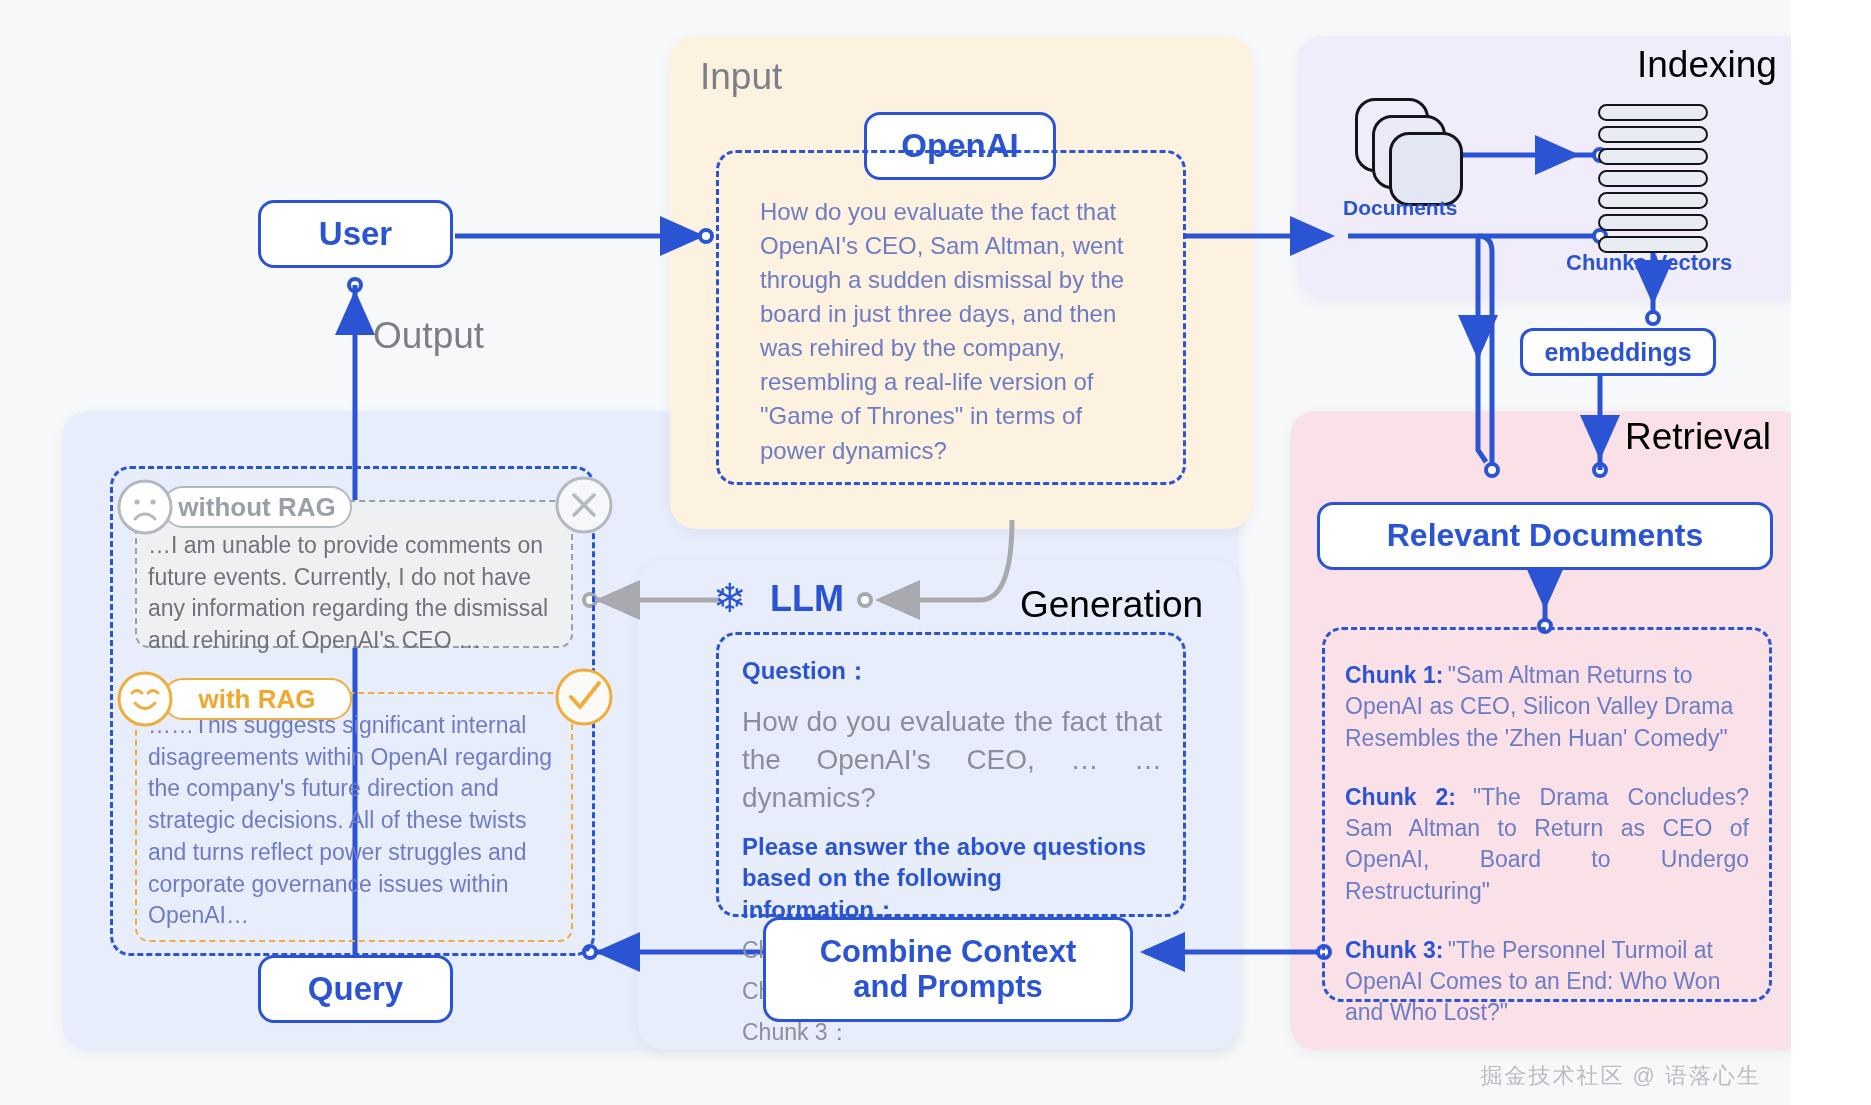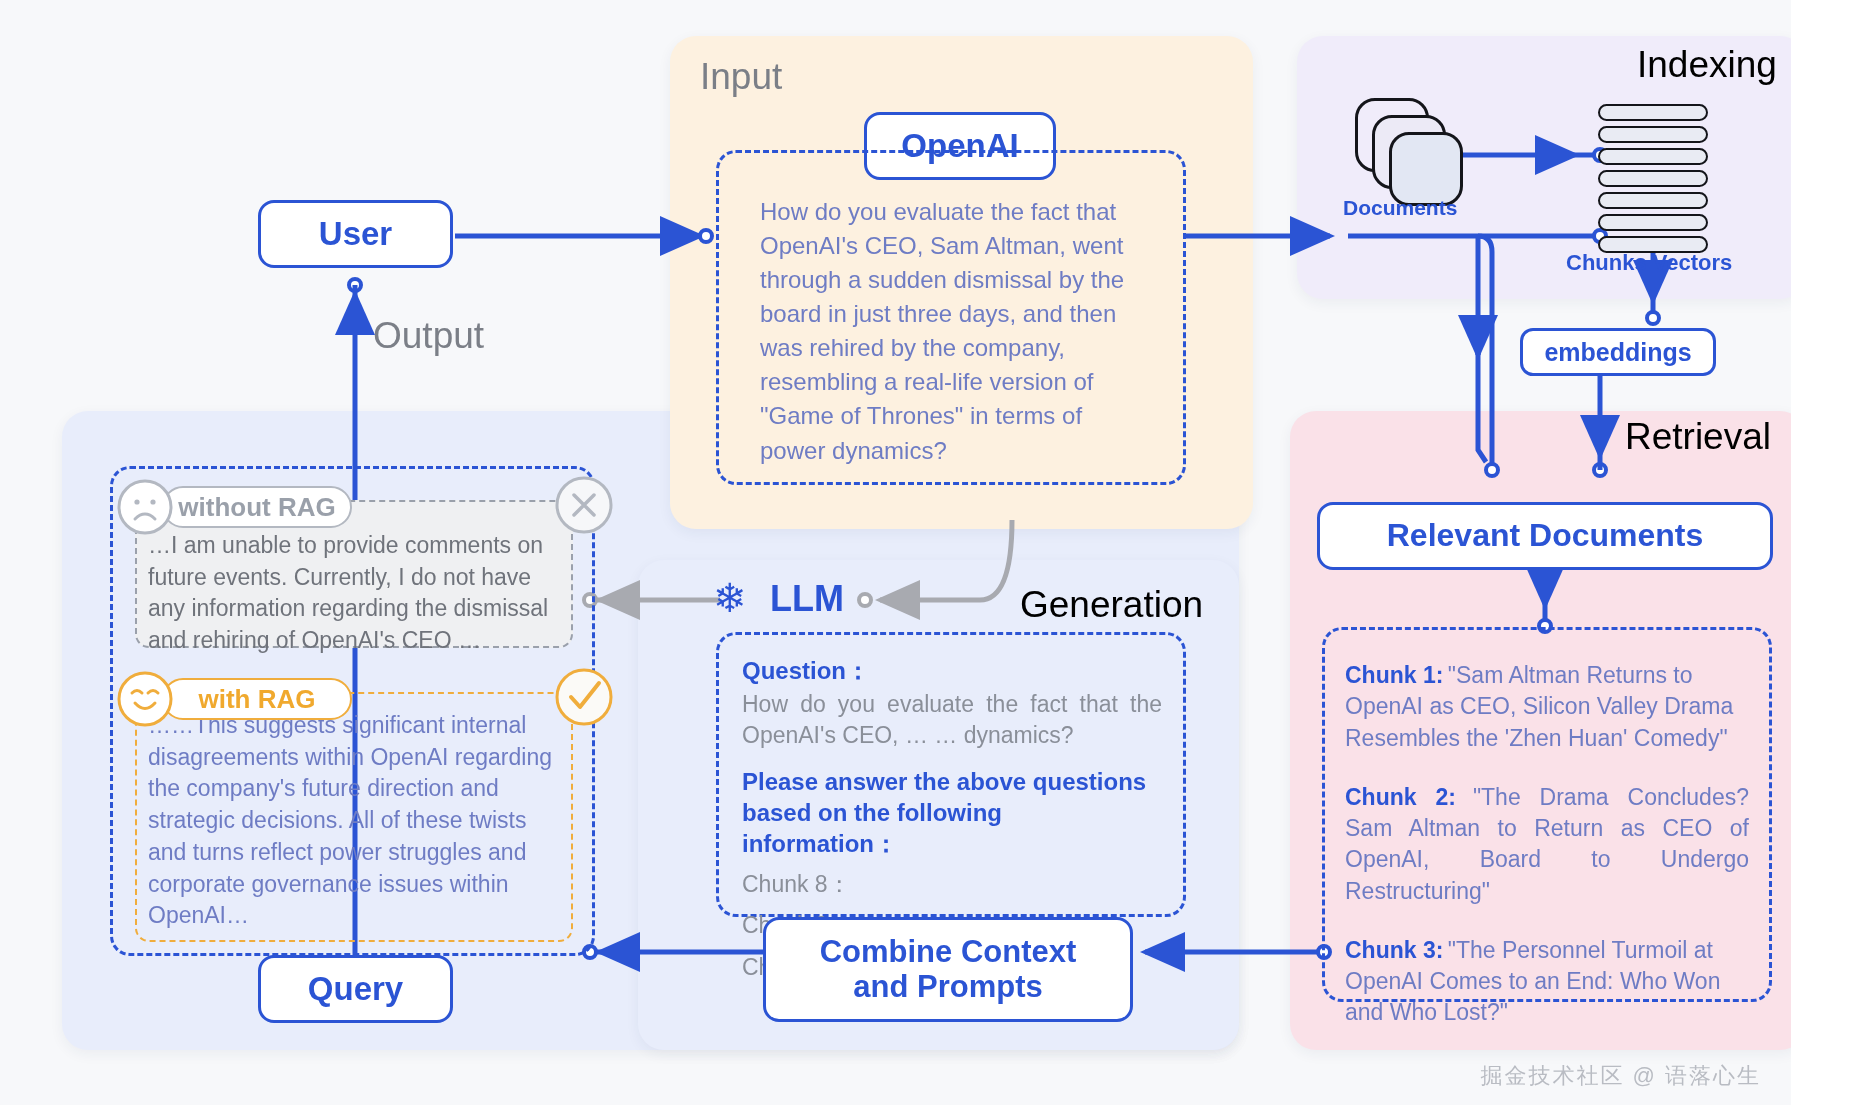--- a/index.html
+++ b/index.html
@@ -182,21 +182,21 @@
     </div>
   </div>
 
   <div class="snowflake" style="left:713px;top:578px;">❄</div>
   <div style="position:absolute;left:770px;top:578px;color:#2b54d4;font-size:36px;font-weight:bold;">LLM</div>
 
   <div class="dashed" id="prompt-box" style="left:716px;top:632px;width:470px;height:285px;"></div>
 
   <div style="position:absolute;left:742px;top:655px;width:420px;">
     <div style="color:#2b54d4;font-weight:bold;font-size:24px;">Question：</div>
-    <div class="body-text-grey" style="font-size:23px;color:#8a8f99;text-align:justify;margin-top:2px;">How do you evaluate the fact that the OpenAI's CEO, … … dynamics?</div>
+    <div class="body-text-grey" style="font-size:28px;color:#8a8f99;text-align:justify;margin-top:16px;">How do you evaluate the fact that the OpenAI's CEO, … … dynamics?</div>
     <div style="color:#2b54d4;font-weight:bold;font-size:24px;line-height:1.3;margin-top:14px;">Please answer the above questions based on the following information：</div>
     <div class="body-text-grey" style="font-size:23px;color:#8a8f99;">Chunk 8：</div>
     <div class="body-text-grey" style="font-size:23px;color:#8a8f99;">Chunk 2：</div>
     <div class="body-text-grey" style="font-size:23px;color:#8a8f99;">Chunk 3：</div>
   </div>
 
   <div class="node" id="node-combine" style="left:763px;top:917px;width:370px;height:105px;font-size:31px;flex-direction:column;">
     <span>Combine Context</span>
     <span>and Prompts</span>
   </div>

